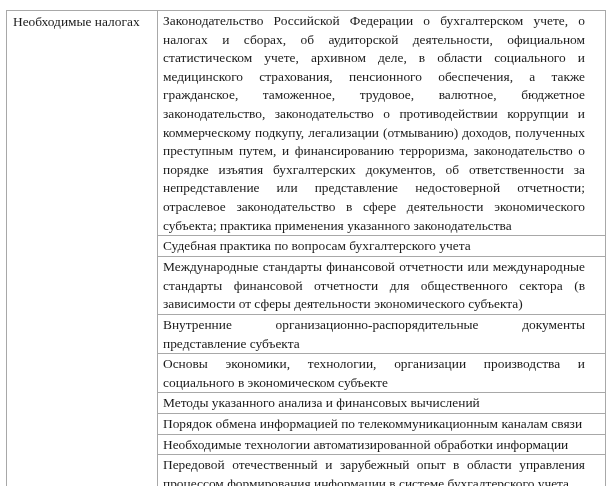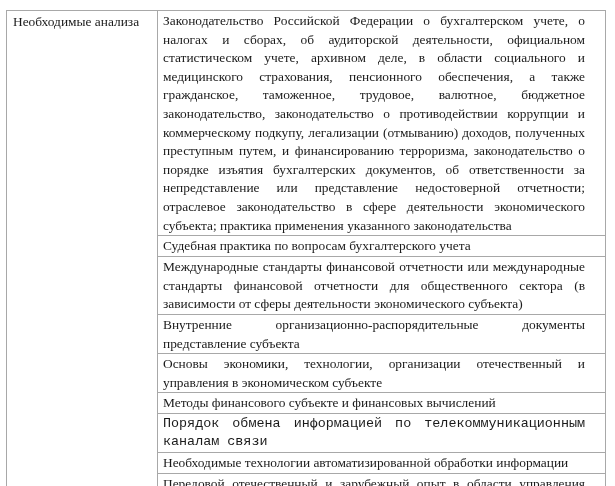--- a/index.html
+++ b/index.html
@@ -43,41 +43,41 @@
       padding-right: 20px;
     }
   </style>
 </head>
 <body>
 
 <table class="doc-table">
   <tbody>
     <tr>
       <td class="label-cell" rowspan="11">
-        <span>Необходимые анализа</span>
+        <span>Необходимые налогах</span>
       </td>
       <td class="desc-cell" style="height:186px;">Законодательство Российской Федерации о бухгалтерском учете, о налогах и сборах, об аудиторской деятельности, официальном статистическом учете, архивном деле, в области социального и медицинского страхования, пенсионного обеспечения, а также гражданское, таможенное, трудовое, валютное, бюджетное законодательство, законодательство о противодействии коррупции и коммерческому подкупу, легализации (отмыванию) доходов, полученных преступным путем, и финансированию терроризма, законодательство о порядке изъятия бухгалтерских документов, об ответственности за непредставление или представление недостоверной отчетности; отраслевое законодательство в сфере деятельности экономического субъекта; практика применения указанного законодательства</td>
     </tr>
     <tr>
       <td class="desc-cell" style="height:19px;font-family:Liberation Serif, serif;">Судебная практика по вопросам бухгалтерского учета</td>
     </tr>
     <tr>
       <td class="desc-cell" style="height:50px;">Международные стандарты финансовой отчетности или международные стандарты финансовой отчетности для общественного сектора (в зависимости от сферы деятельности экономического субъекта)</td>
     </tr>
     <tr>
       <td class="desc-cell" style="height:36px;">Внутренние организационно-распорядительные документы представление субъекта</td>
     </tr>
     <tr>
-      <td class="desc-cell" style="height:33px;">Основы экономики, технологии, организации отечественный и управления в экономическом субъекте</td>
+      <td class="desc-cell" style="height:33px;">Основы экономики, технологии, организации производства и социального в экономическом субъекте</td>
     </tr>
     <tr>
-      <td class="desc-cell" style="height:18px;">Методы финансового субъекте и финансовых вычислений</td>
+      <td class="desc-cell" style="height:18px;">Методы указанного анализа и финансовых вычислений</td>
     </tr>
     <tr>
-      <td class="desc-cell" style="height:19px;font-family:Liberation Mono, monospace;">Порядок обмена информацией по телекоммуникационным каналам связи</td>
+      <td class="desc-cell" style="height:19px;">Порядок обмена информацией по телекоммуникационным каналам связи</td>
     </tr>
     <tr>
       <td class="desc-cell" style="height:17px;">Необходимые технологии автоматизированной обработки информации</td>
     </tr>
     <tr>
       <td class="desc-cell" style="height:36px;">Передовой отечественный и зарубежный опыт в области управления процессом формирования информации в системе бухгалтерского учета</td>
     </tr>
 
   </tbody>
 </table>

